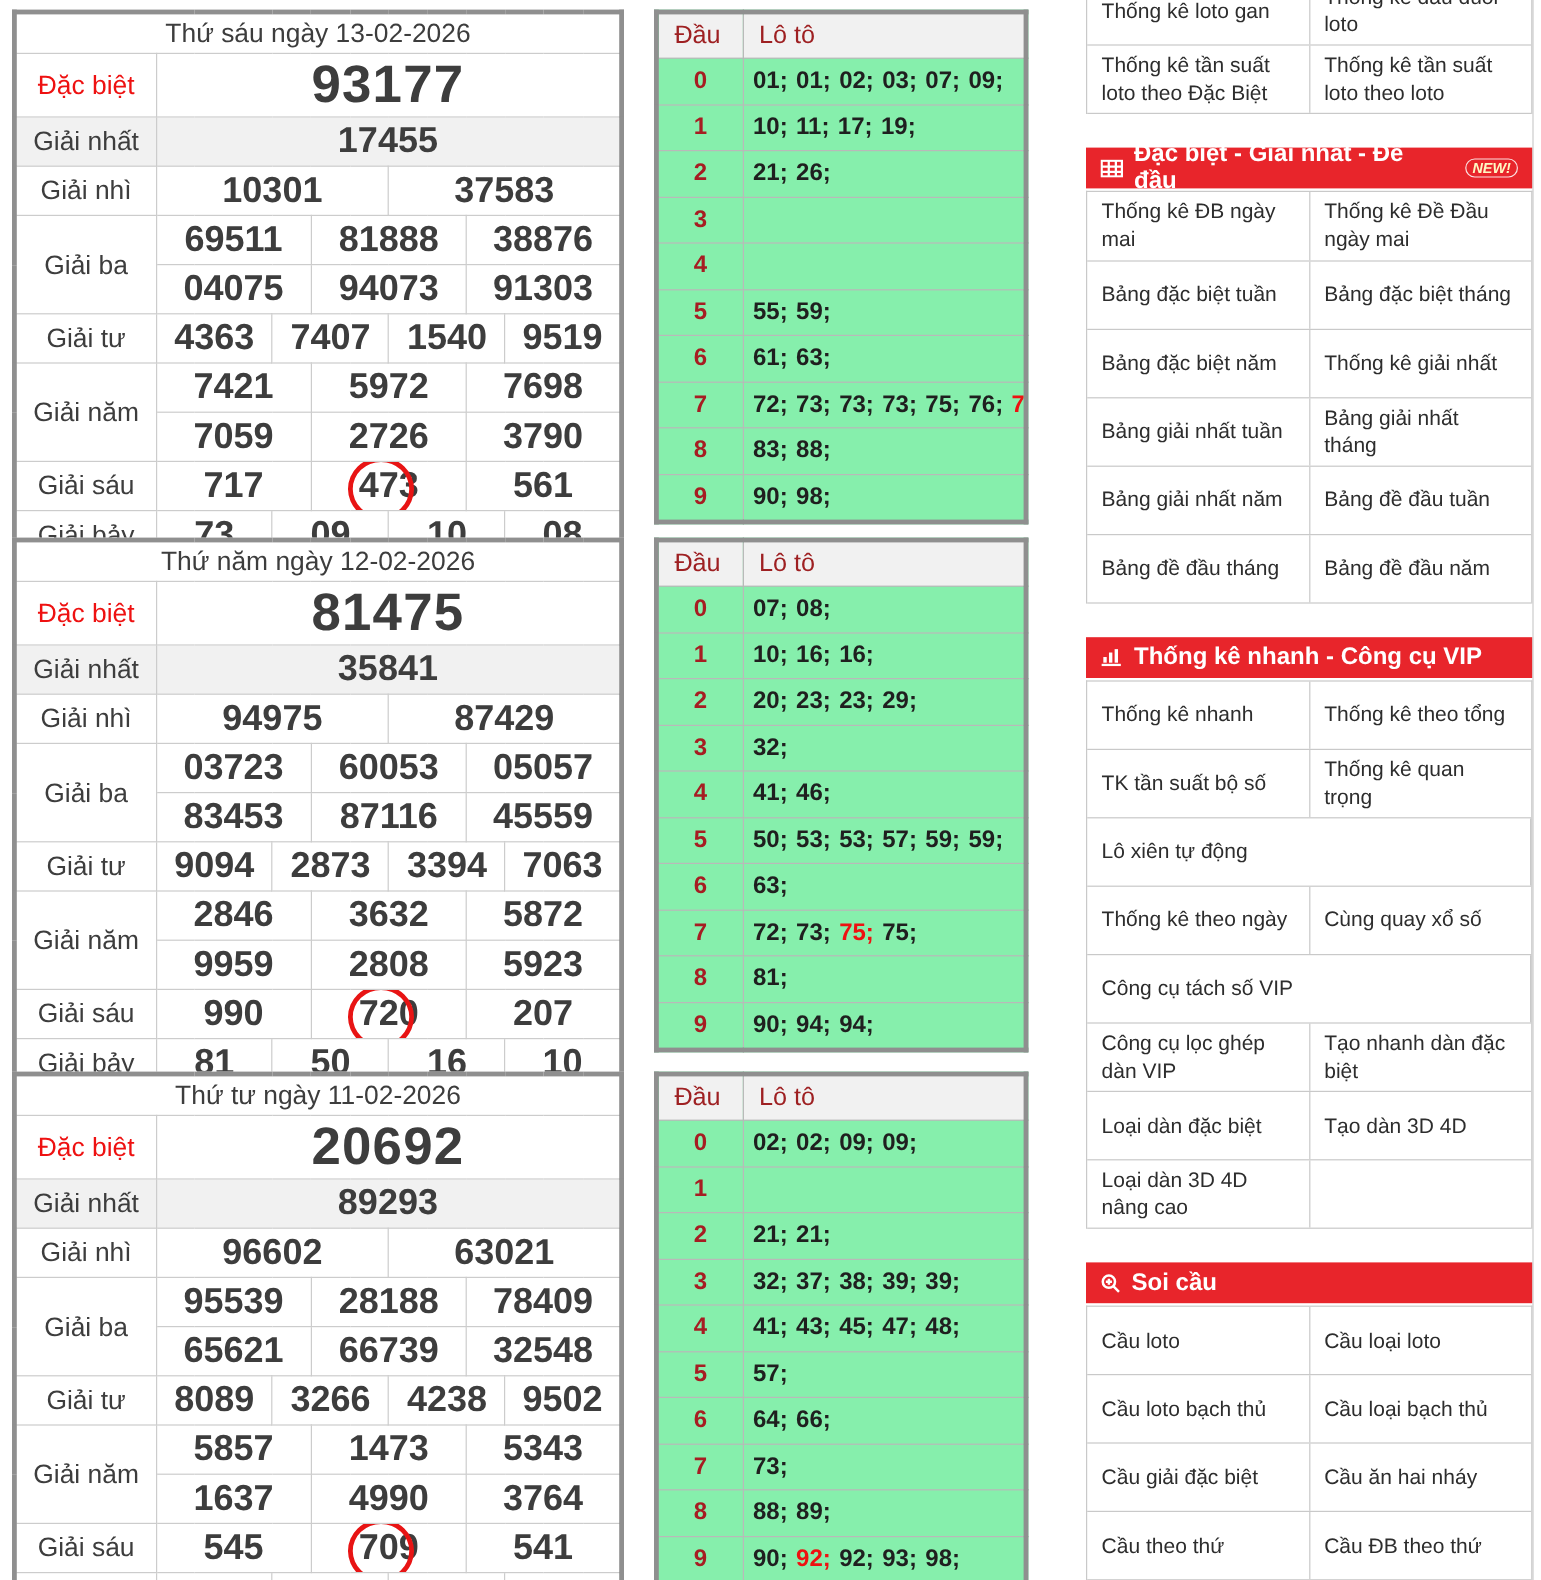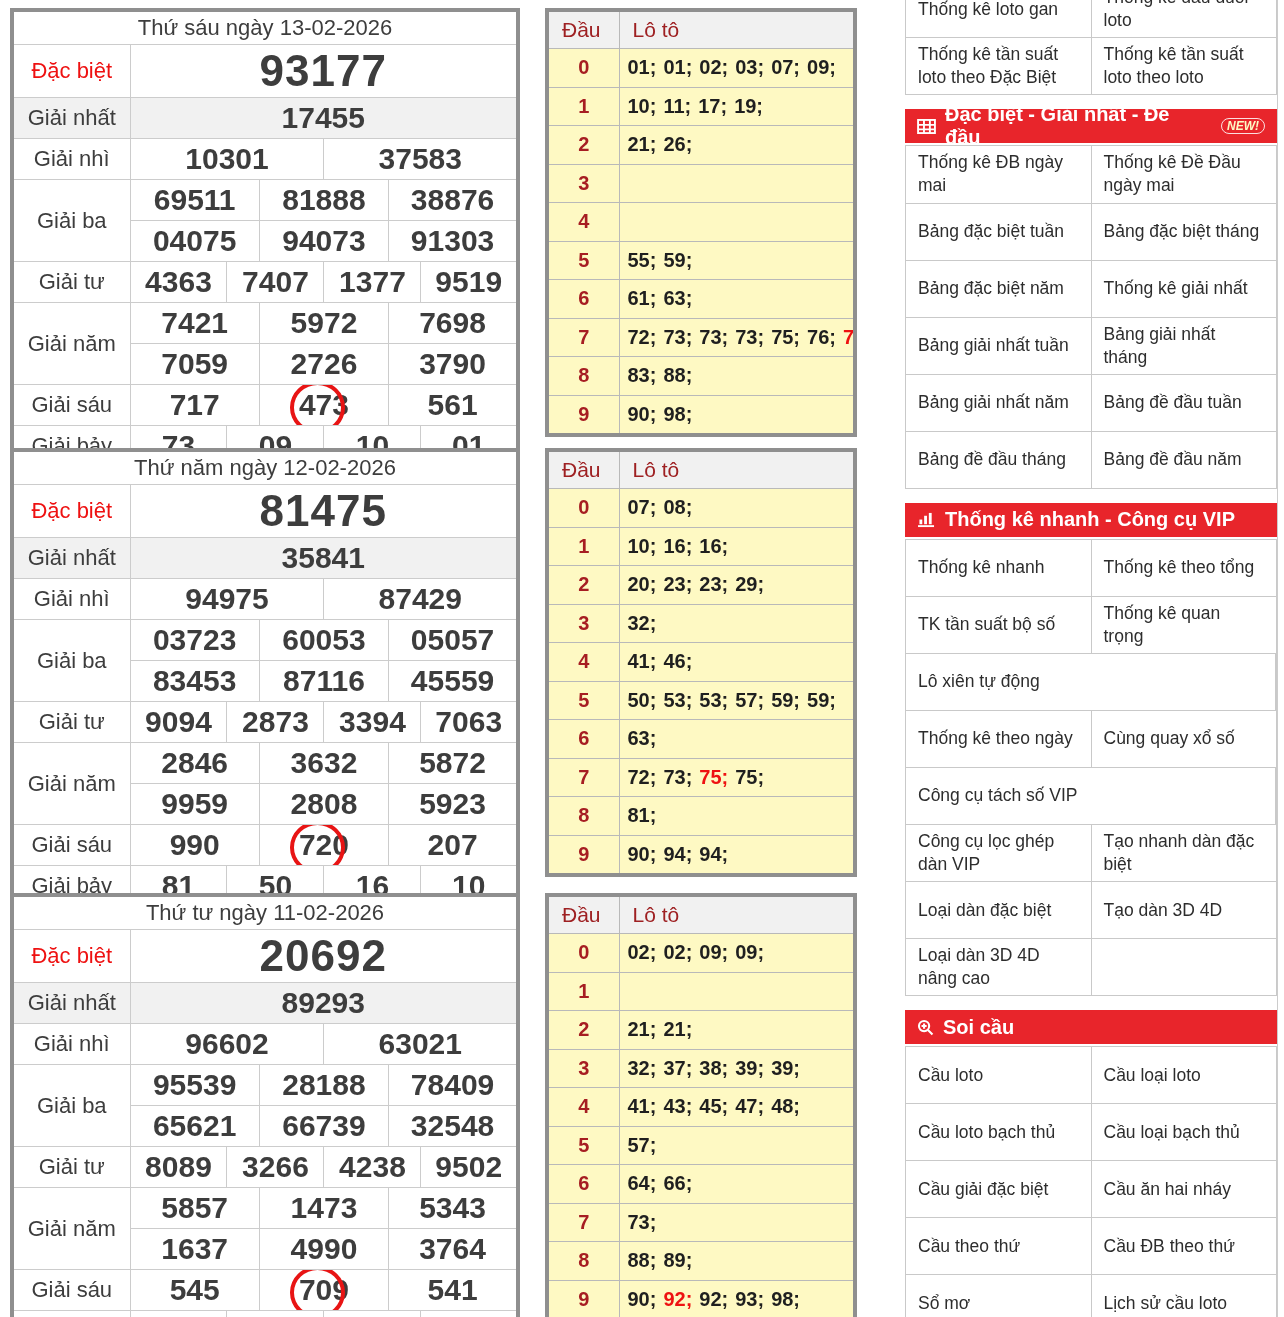--- a/index.html
+++ b/index.html
@@ -23,39 +23,39 @@
   td.lbl.lbl-red{color:#ee1111;}
   td.db-num{font-size:44px;font-weight:bold;color:#ee1111;letter-spacing:1px;}
   td.num{font-size:30px;font-weight:bold;color:#3d3d3d;}
   tr.shade td{background:#f1f1f1;}
   .circled-part{position:relative;display:inline-block;}
   .circled-part::after{content:"";position:absolute;left:-9px;top:-7px;
      width:calc(100% + 14px);height:calc(100% + 11px);
      border:4px solid #e81414;border-radius:50%;pointer-events:none;}
 
   
-  table.loto-table{border-collapse:collapse;table-layout:fixed;width:312px;background:#fef9c3;
+  table.loto-table{border-collapse:collapse;table-layout:fixed;width:312px;background:#86efac;
                    border:4px solid #8f8f8f;}
   table.loto-table td{border:1px solid #b9b9b9;vertical-align:middle;overflow:hidden;}
   tr.lh35 td{height:34px;} tr.lh36 td{height:35.5px;}
   td.loto-head{font-size:21px;color:#9e2022;background:#f1f1f1;text-align:left;padding-left:13px;}
   td.dau{font-size:20px;font-weight:bold;color:#a61d22;text-align:center;}
   td.vals{font-size:20px;font-weight:bold;color:#1f1f1f;text-align:left;padding-left:8px;white-space:nowrap;}
   span.lv{margin-right:7px;}
   span.lv.red{color:#ee1111;}
 
   
   .side-grid{border:1px solid #c9c9c9;border-bottom:none;background:#fff;}
   .side-grid.after-head{margin-top:2px;}
   .side-row{display:flex;border-bottom:1px solid #c9c9c9;}
   .side-cell{flex:1 1 50%;min-height:46px;display:flex;align-items:center;
              padding:5px 12px;font-size:17.5px;color:#2d2d2d;line-height:1.32;}
   .side-cell.clickable{cursor:pointer;}
   .side-cell:first-child{border-right:1px solid #c9c9c9;}
-  .sec-head{margin-top:14px;height:34px;background:#e8252b;color:#fff;display:flex;
+  .sec-head{margin-top:28px;height:34px;background:#e8252b;color:#fff;display:flex;
             align-items:center;gap:9px;padding:0 12px;font-size:20px;font-weight:bold;}
   .sec-head .ic{display:flex;align-items:center;}
   .new-badge{font-size:12px;font-style:italic;font-weight:bold;color:#fef9c3;
              border:1px solid rgba(255,255,255,.85);border-radius:8px;padding:0 5px;margin-left:2px;}
 </style>
 </head>
 <body>
 
 <div class="page">
   <div class="col-left" id="col-left">
@@ -101,21 +101,21 @@
             </tr>
             <tr class="h38">
               <td class="num" colspan="4">04075</td>
               <td class="num" colspan="4">94073</td>
               <td class="num" colspan="4">91303</td>
             </tr>
             <tr class="h38">
               <td class="lbl">Giải tư</td>
               <td class="num" colspan="3">4363</td>
               <td class="num" colspan="3">7407</td>
-              <td class="num" colspan="3">1377</td>
+              <td class="num" colspan="3">1540</td>
               <td class="num" colspan="3">9519</td>
             </tr>
             <tr class="h38">
               <td class="lbl" rowspan="2">Giải năm</td>
               <td class="num" colspan="4">7421</td>
               <td class="num" colspan="4">5972</td>
               <td class="num" colspan="4">7698</td>
             </tr>
             <tr class="h38">
               <td class="num" colspan="4">7059</td>
@@ -126,21 +126,21 @@
               <td class="lbl">Giải sáu</td>
               <td class="num" colspan="4">717</td>
               <td class="num" colspan="4"><span class="circled-part">47</span>3</td>
               <td class="num" colspan="4">561</td>
             </tr>
             <tr class="h38">
               <td class="lbl">Giải bảy</td>
               <td class="num" colspan="3">73</td>
               <td class="num" colspan="3">09</td>
               <td class="num" colspan="3">10</td>
-              <td class="num" colspan="3">01</td>
+              <td class="num" colspan="3">08</td>
             </tr>
           </tbody>
         </table>
       </div>
       <div class="slot s1">
         <table class="result-table">
           <colgroup>
             <col style="width: 118px;">
             <col>
             <col>

